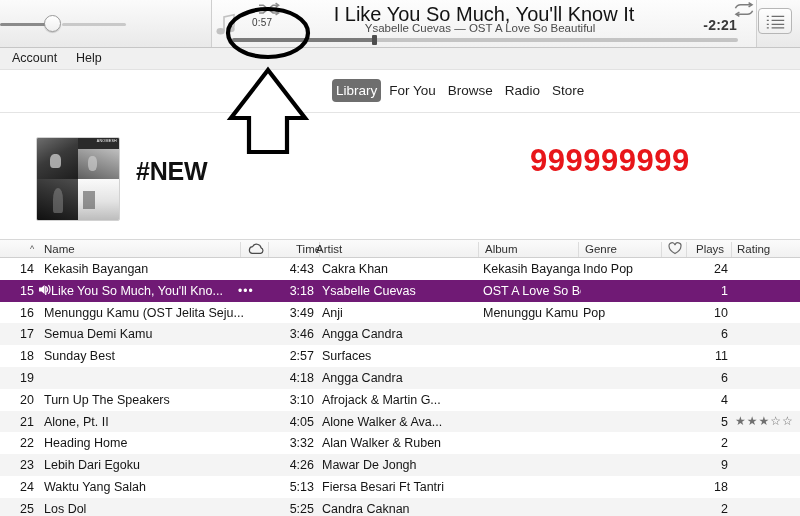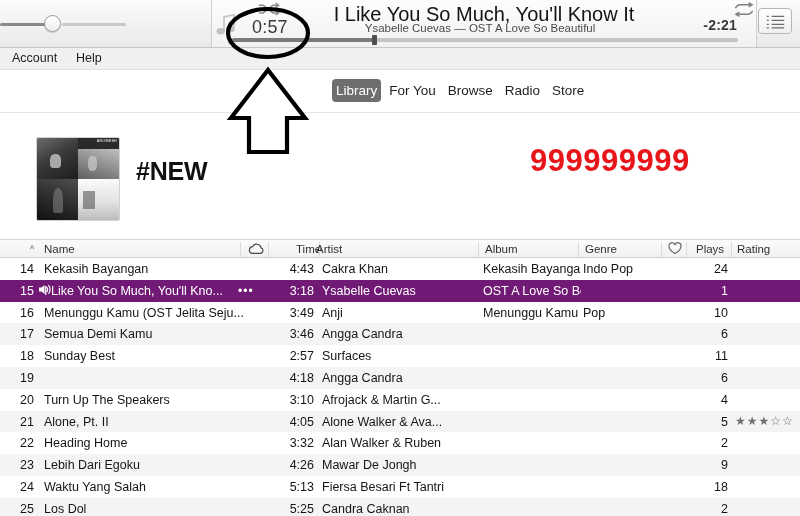--- a/index.html
+++ b/index.html
@@ -26,21 +26,21 @@
     box-shadow:0 1px 1px rgba(0,0,0,.18);}
 
   .lcd{
     position:absolute;left:211px;top:0px;width:546px;height:47px;
     background:linear-gradient(#fdfdfd,#f1f1f1);
     border-left:1px solid #cfcfcf;border-right:1px solid #cfcfcf;
     box-sizing:border-box;
   }
   .note-icon{position:absolute;left:213px;top:10px;width:26px;height:28px;color:#c2c2c2;}
   .shuffle-icon{position:absolute;left:258px;top:2px;width:22px;height:14px;color:#8d8d8d;}
-  .elapsed{position:absolute;left:252px;top:17px;font-size:18px;color:#3a3a3a;letter-spacing:.2px;}
+  .elapsed{position:absolute;left:252px;top:17px;font-size:10px;color:#3a3a3a;letter-spacing:.2px;}
   .remaining{position:absolute;right:63px;top:17px;font-size:14px;color:#3a3a3a;letter-spacing:.2px;font-weight:bold;}
   .repeat-icon{position:absolute;right:44px;top:2px;width:24px;height:15px;color:#7e7e7e;}
 
   .track-title{position:absolute;left:0;right:0;top:3px;text-align:center;font-size:20px;color:#131313;
     white-space:nowrap;overflow:hidden;}
   .track-sub{position:absolute;left:0;right:8px;top:22px;text-align:center;font-size:11.5px;color:#4a4a4a;
     white-space:nowrap;overflow:hidden;}
 
   .progress{position:absolute;left:232px;top:37px;width:506px;height:6px;}
   .prog-bg{position:absolute;left:0;top:1px;width:506px;height:4px;background:#c4c4c4;border-radius:2px;}

